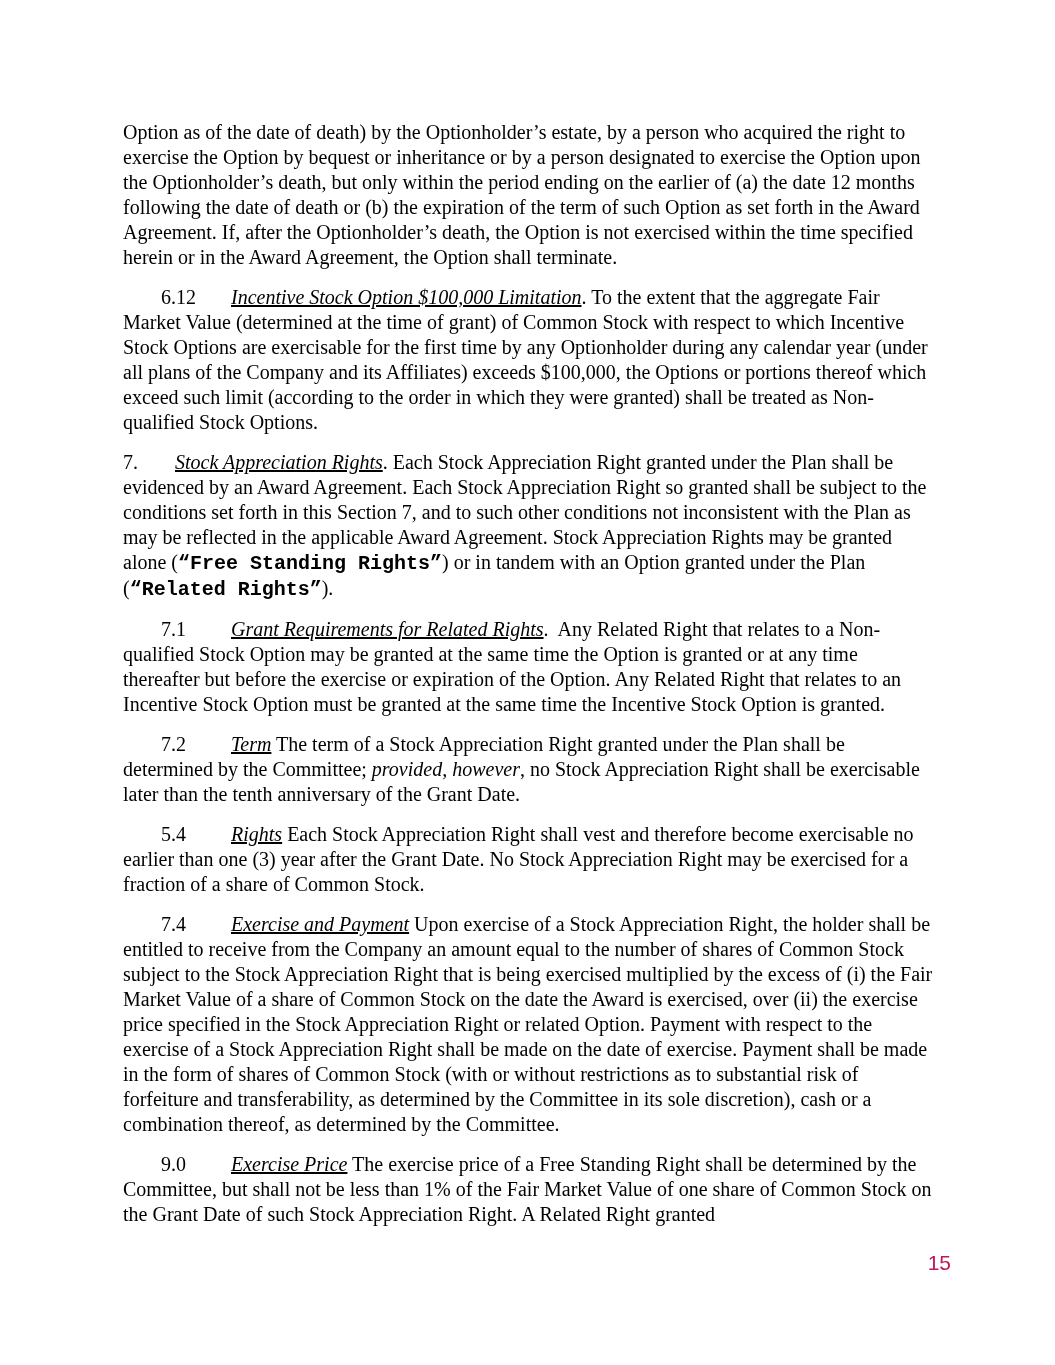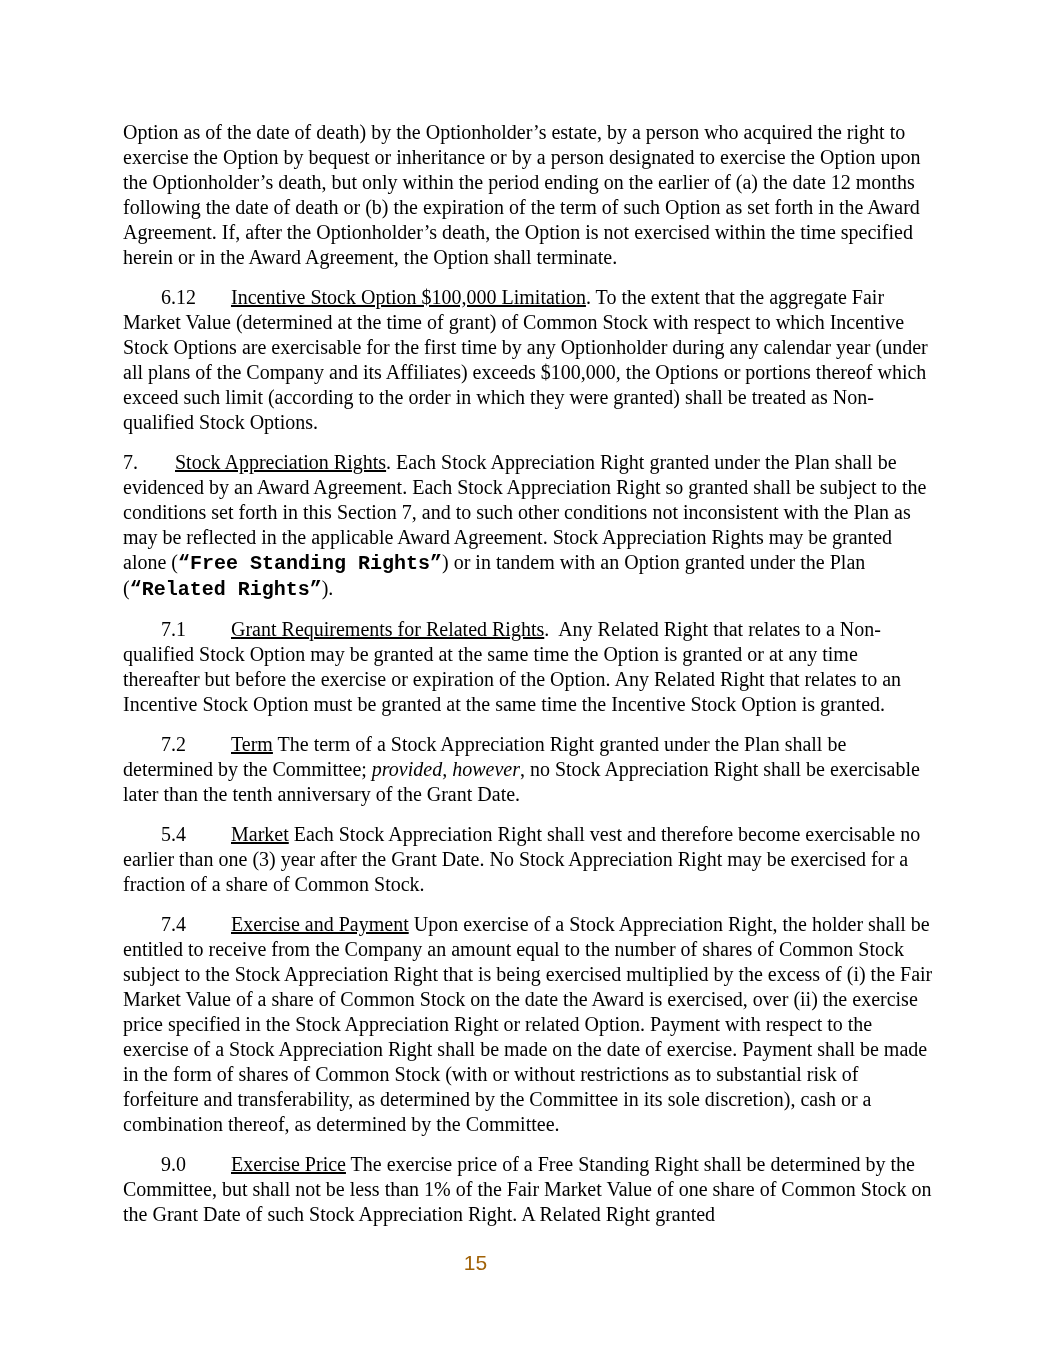--- a/index.html
+++ b/index.html
@@ -34,44 +34,45 @@
   }
   .num-top {
     min-width: 52px;
   }
   .num-sub {
     margin-left: 38px;
     min-width: 70px;
   }
   .heading-underline {
     text-decoration: underline;
+    font-style: italic;
   }
   .seg-normal { font-weight: normal; font-style: normal; }
   .seg-bold   { font-weight: bold; font-family: Liberation Mono, monospace; }
   .seg-italic { font-style: italic; }
   .page-number {
     position: absolute;
     top: 1250px;
     left: 0;
     width: 100%;
-    text-align: center;
+    text-align: right;
     font-family: "Liberation Sans", sans-serif;
     font-size: 21px;
     line-height: 25px;
-    color: #a16207;
+    color: #be185d;
   }
 </style>
 </head>
 <body>
 
 <div class="page">
   <div class="content" id="doc-body">
       <p class="para"><span class="seg-normal">Option as of the date of death) by the Optionholder’s estate, by a person who acquired the right to exercise the Option by bequest or inheritance or by a person designated to exercise the Option upon the Optionholder’s death, but only within the period ending on the earlier of (a) the date 12 months following the date of death or (b) the expiration of the term of such Option as set forth in the Award Agreement. If, after the Optionholder’s death, the Option is not exercised within the time specified herein or in the Award Agreement, the Option shall terminate.</span></p>
       <p class="para"><span class="num num-sub">6.12</span><span class="heading-underline">Incentive Stock Option $100,000 Limitation</span><span class="seg-normal">. To the extent that the aggregate Fair Market Value (determined at the time of grant) of Common Stock with respect to which Incentive Stock Options are exercisable for the first time by any Optionholder during any calendar year (under all plans of the Company and its Affiliates) exceeds $100,000, the Options or portions thereof which exceed such limit (according to the order in which they were granted) shall be treated as Non-qualified Stock Options.</span></p>
       <p class="para"><span class="num num-top">7.</span><span class="heading-underline">Stock Appreciation Rights</span><span class="seg-normal">. Each Stock Appreciation Right granted under the Plan shall be evidenced by an Award Agreement. Each Stock Appreciation Right so granted shall be subject to the conditions set forth in this Section 7, and to such other conditions not inconsistent with the Plan as may be reflected in the applicable Award Agreement. Stock Appreciation Rights may be granted alone (</span><span class="seg-bold">“Free Standing Rights”</span><span class="seg-normal">) or in tandem with an Option granted under the Plan (</span><span class="seg-bold">“Related Rights”</span><span class="seg-normal">).</span></p>
       <p class="para"><span class="num num-sub">7.1</span><span class="heading-underline">Grant Requirements for Related Rights</span><span class="seg-normal">.  Any Related Right that relates to a Non-qualified Stock Option may be granted at the same time the Option is granted or at any time thereafter but before the exercise or expiration of the Option. Any Related Right that relates to an Incentive Stock Option must be granted at the same time the Incentive Stock Option is granted.</span></p>
       <p class="para"><span class="num num-sub">7.2</span><span class="heading-underline">Term</span><span class="seg-normal"> The term of a Stock Appreciation Right granted under the Plan shall be determined by the Committee; </span><span class="seg-italic">provided, however</span><span class="seg-normal">, no Stock Appreciation Right shall be exercisable later than the tenth anniversary of the Grant Date.</span></p>
-      <p class="para"><span class="num num-sub">5.4</span><span class="heading-underline">Market</span><span class="seg-normal"> Each Stock Appreciation Right shall vest and therefore become exercisable no earlier than one (3) year after the Grant Date. No Stock Appreciation Right may be exercised for a fraction of a share of Common Stock.</span></p>
+      <p class="para"><span class="num num-sub">5.4</span><span class="heading-underline">Rights</span><span class="seg-normal"> Each Stock Appreciation Right shall vest and therefore become exercisable no earlier than one (3) year after the Grant Date. No Stock Appreciation Right may be exercised for a fraction of a share of Common Stock.</span></p>
       <p class="para"><span class="num num-sub">7.4</span><span class="heading-underline">Exercise and Payment</span><span class="seg-normal"> Upon exercise of a Stock Appreciation Right, the holder shall be entitled to receive from the Company an amount equal to the number of shares of Common Stock subject to the Stock Appreciation Right that is being exercised multiplied by the excess of (i) the Fair Market Value of a share of Common Stock on the date the Award is exercised, over (ii) the exercise price specified in the Stock Appreciation Right or related Option. Payment with respect to the exercise of a Stock Appreciation Right shall be made on the date of exercise. Payment shall be made in the form of shares of Common Stock (with or without restrictions as to substantial risk of forfeiture and transferability, as determined by the Committee in its sole discretion), cash or a combination thereof, as determined by the Committee.</span></p>
       <p class="para"><span class="num num-sub">9.0</span><span class="heading-underline">Exercise Price</span><span class="seg-normal"> The exercise price of a Free Standing Right shall be determined by the Committee, but shall not be less than 1% of the Fair Market Value of one share of Common Stock on the Grant Date of such Stock Appreciation Right. A Related Right granted</span></p>
     </div>
   <div class="page-number">15</div>
 </div>
 
 </body></html>

